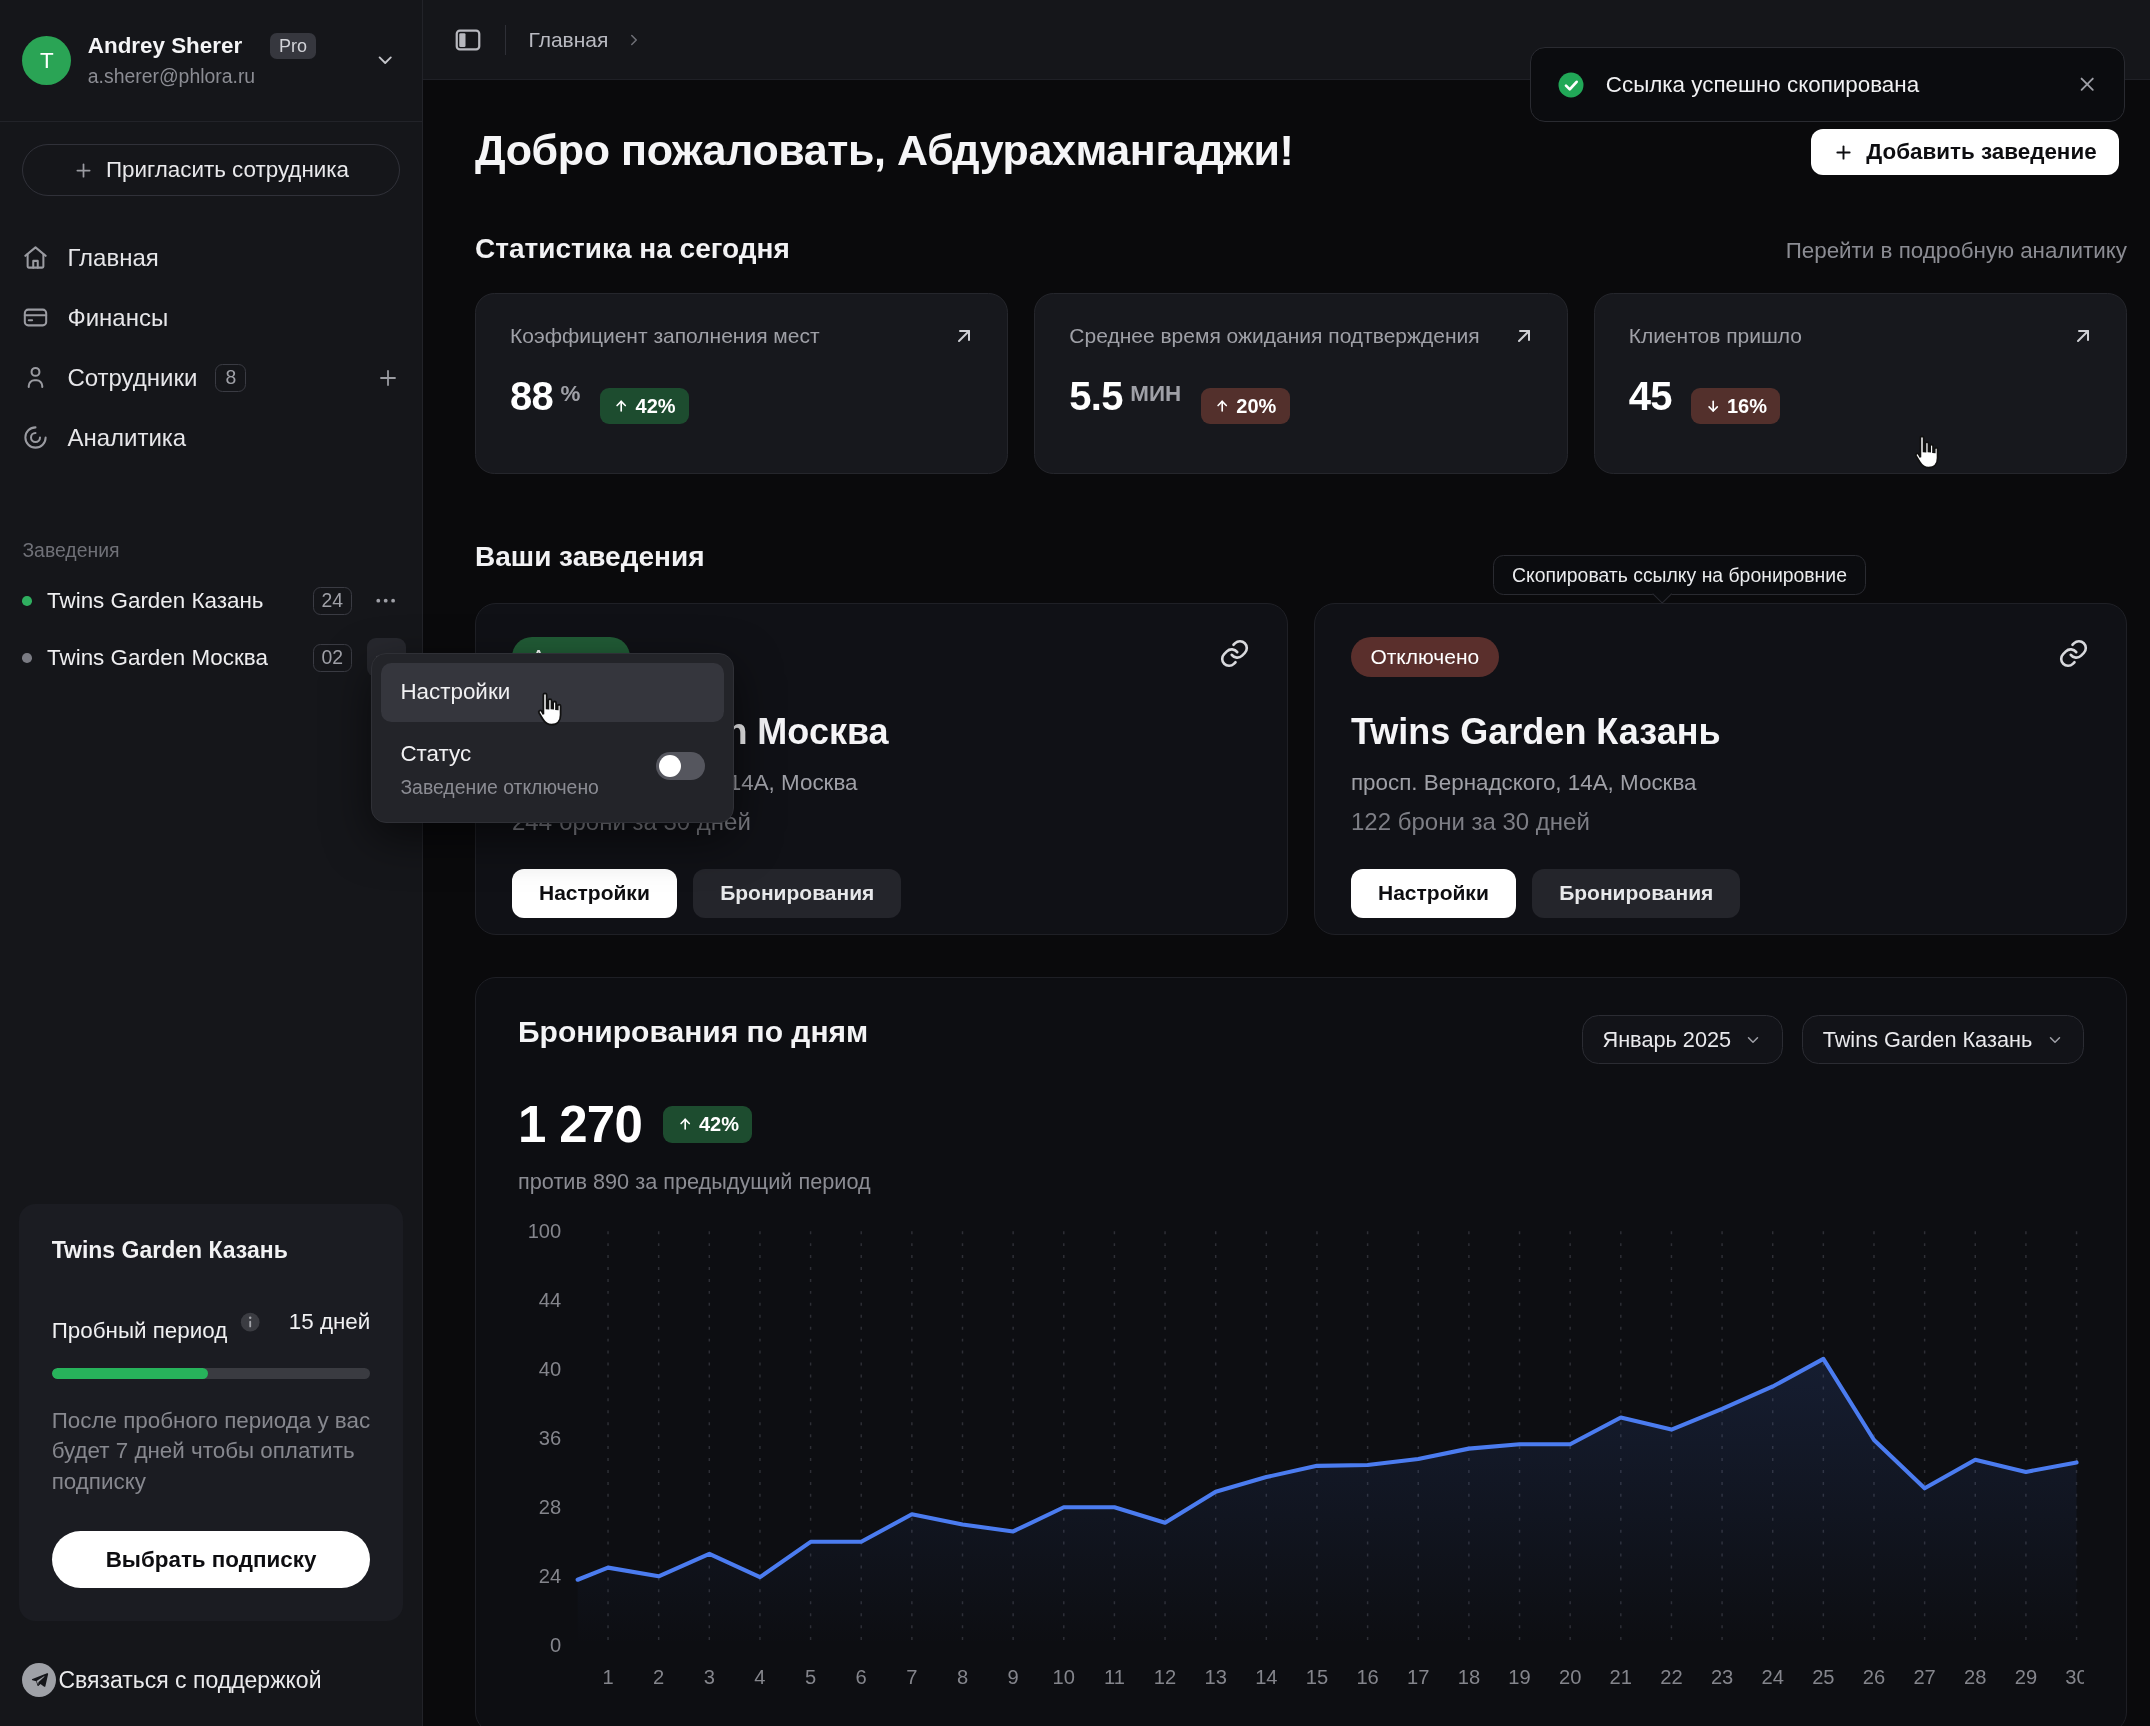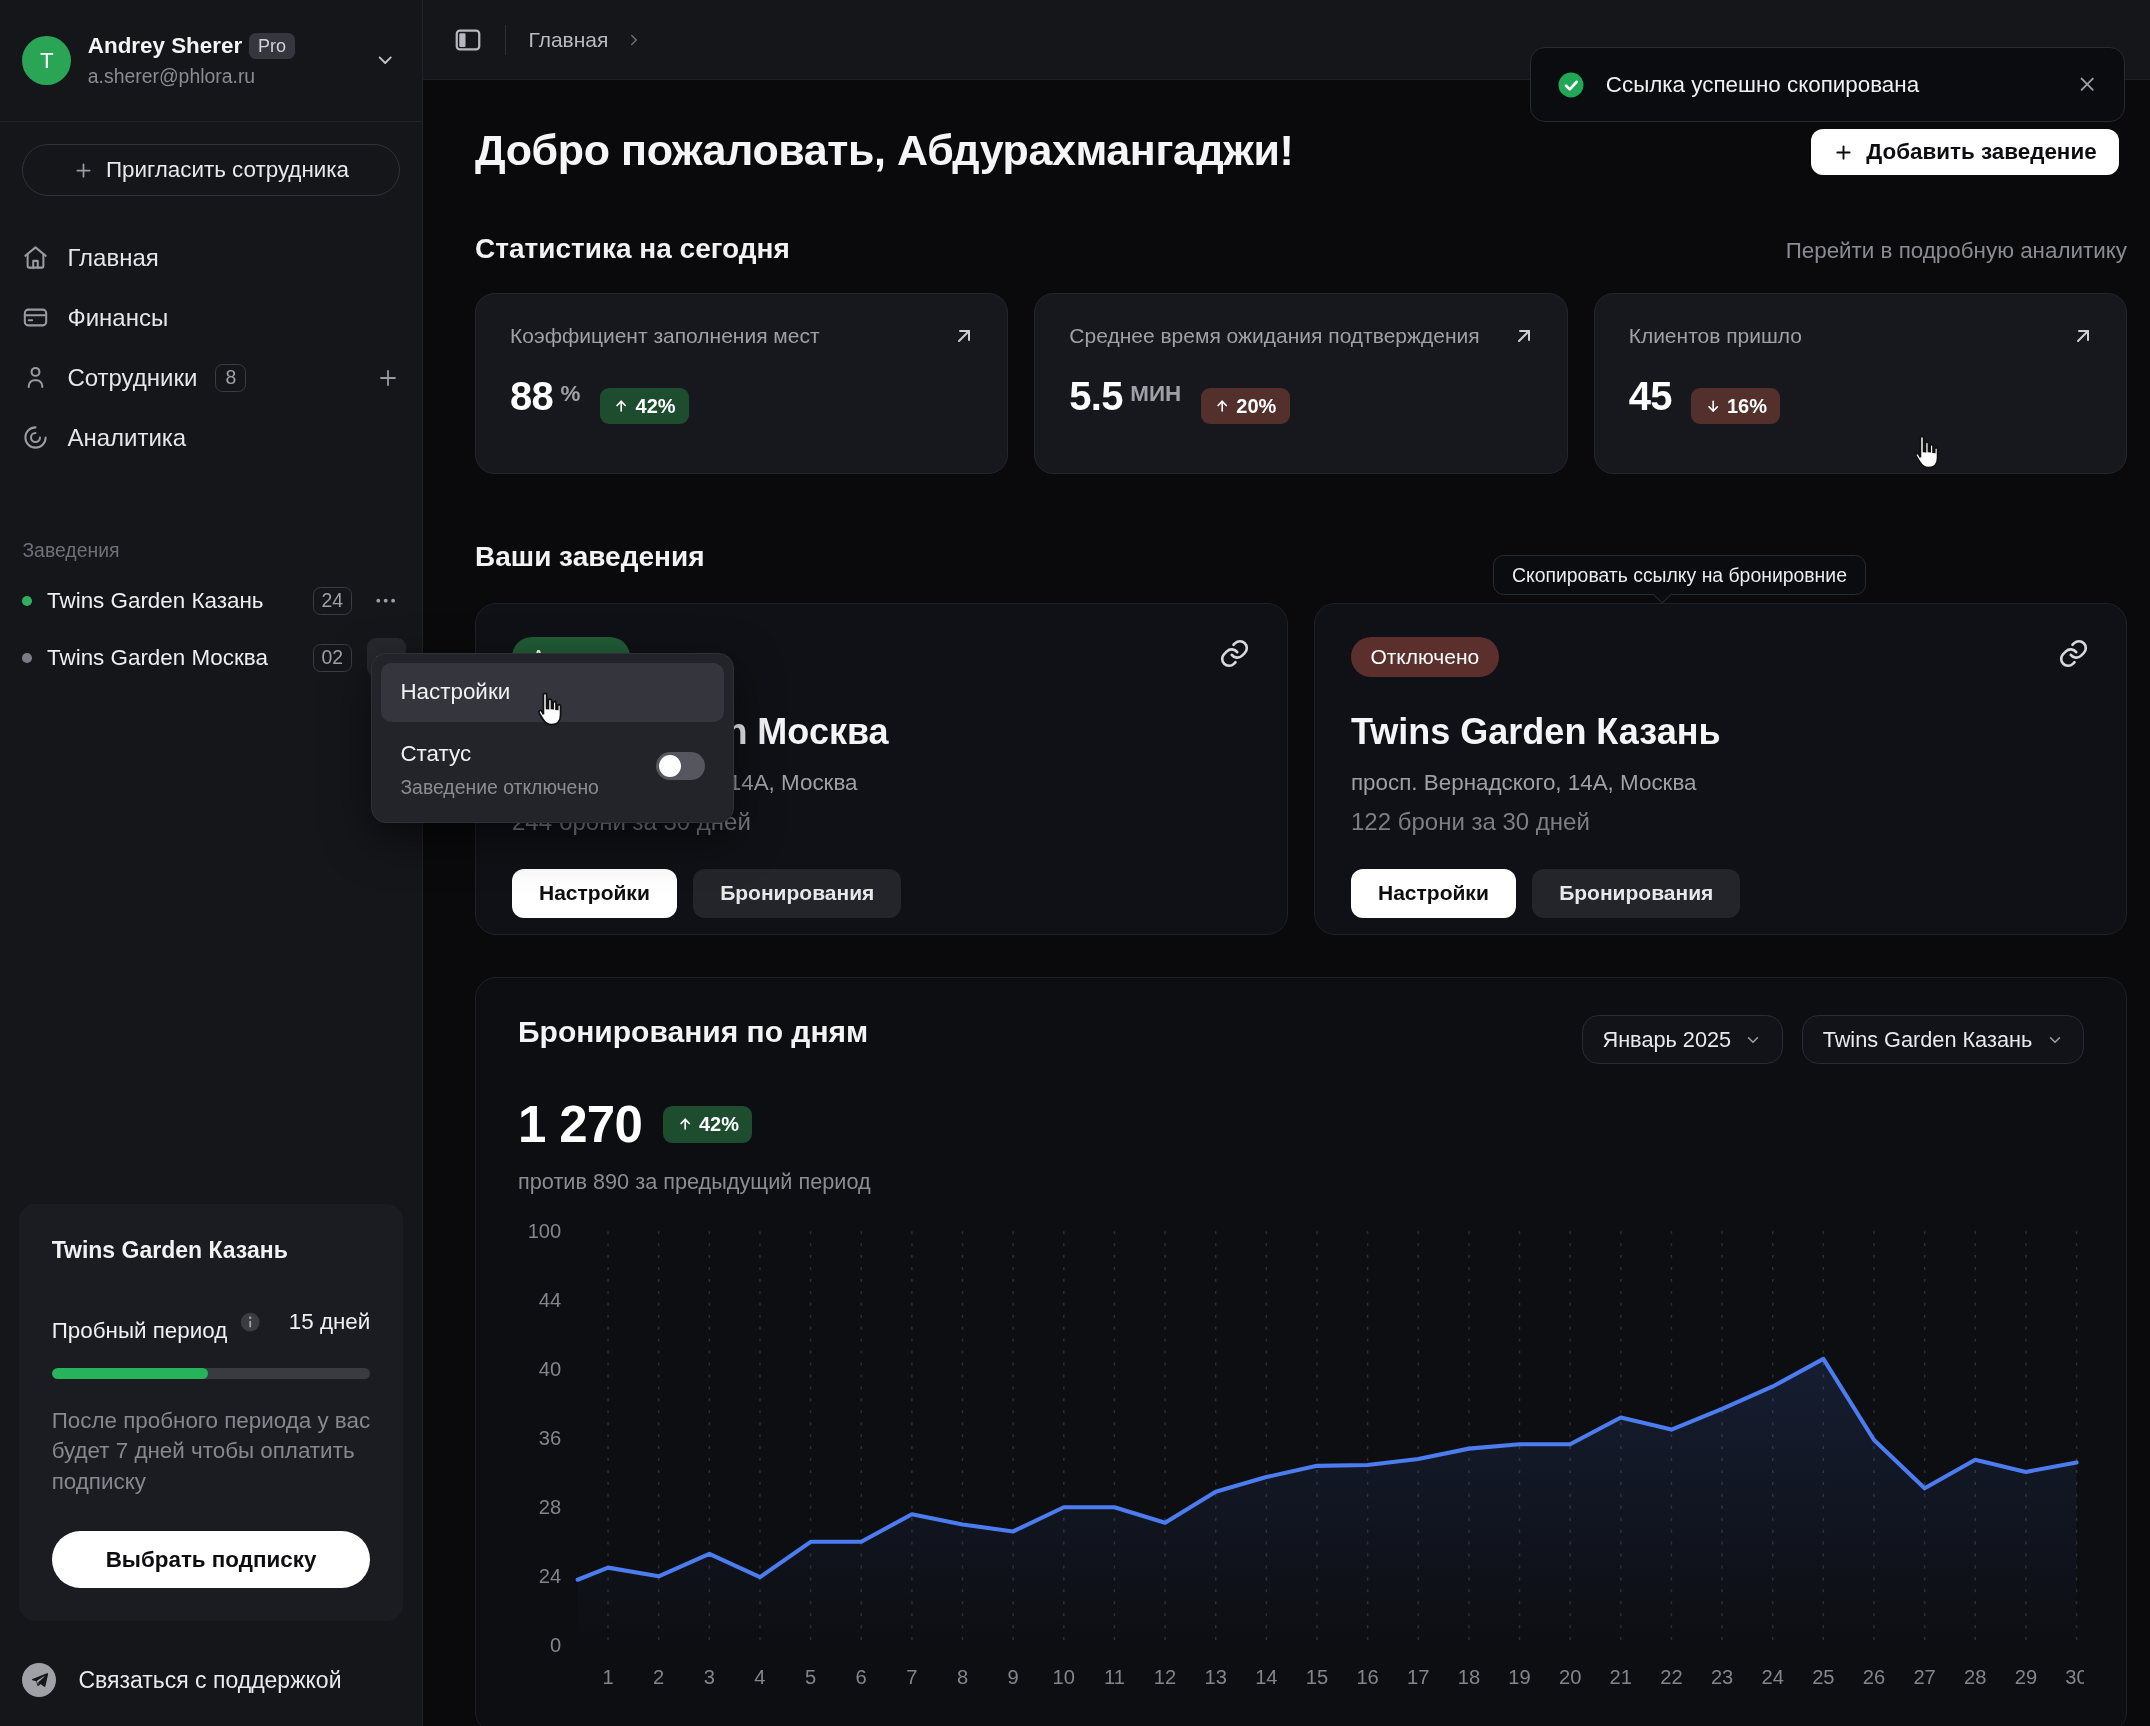--- a/index.html
+++ b/index.html
@@ -8,21 +8,21 @@
   .app { display:flex; width:2151px; height:1727px; position:relative; }
 
   
   .sidebar { width:423px; height:100%; background:#15161a; border-right:0.7px solid #222329;
     display:flex; flex-direction:column; flex-shrink:0; }
   .profile { height:122px; border-bottom:0.7px solid #222329; display:flex; align-items:center;
     padding:0 25.4px 0 22.4px; gap:16.4px; }
   .avatar { width:49px; height:49px; border-radius:50%; background:#2aa455; display:flex;
     align-items:center; justify-content:center; font-size:22.4px; color:#fff; flex-shrink:0; }
   .profile-info { flex:1; min-width:0; }
-  .name-row { display:flex; align-items:center; gap:7px;text-align:center; }
+  .name-row { display:flex; align-items:center; gap:28px;text-align:center; }
   .user-name { font-size:22.4px; font-weight:600; color:#f4f4f6; }
   .plan-badge { background:#36373e; color:#d2d3d8; font-size:18px; padding:2.2px 9px; border-radius:6.7px; }
   .user-email { font-size:19.4px; color:#8b8c93; margin-top:6px; }
   .icon { display:inline-flex; align-items:center; justify-content:center; }
   .invite-btn { margin:22.4px; height:52px; border:0.7px solid #303139; border-radius:30px;
     display:flex; align-items:center; justify-content:center; gap:12px; font-size:22.4px;
     color:#e9e9ec; cursor:pointer; background:transparent; }
   .nav { padding:9px 22.4px 0; }
   .nav-item { height:60px; display:flex; align-items:center; gap:18px; font-size:24px;
     color:#e6e6e9; cursor:pointer; }
@@ -44,21 +44,21 @@
   .trial-venue { font-size:23px; font-weight:600; color:#f2f2f4; }
   .trial-row { display:flex; align-items:center; margin-top:36px; gap:12px; }
   .trial-label { font-size:22.4px; color:#f0f0f2;margin-top:18px; }
   .trial-days { margin-left:auto; font-size:22.4px; color:#f0f0f2; }
   .progress { margin-top:24px; height:10.5px; border-radius:6px; background:#3a3b41; overflow:hidden; }
   .progress-fill { height:100%; border-radius:6px; background:#27b35b; }
   .trial-desc { margin-top:27px; font-size:22.4px; line-height:1.38; color:#87888f; }
   .trial-cta { margin-top:33px; width:100%; height:57px; border:none; border-radius:31px;
     background:#ffffff; color:#0d0d10; font-size:22.4px; font-weight:600; cursor:pointer;
     font-family:inherit; }
-  .support-row { padding:25.4px 22.4px 30px; display:flex; align-items:center; gap:22px; cursor:pointer; }
+  .support-row { padding:25.4px 22.4px 30px; display:flex; align-items:center; gap:2px; cursor:pointer; }
   .support-circle { width:34px; height:34px; border-radius:50%; background:#9fa1a7; display:flex;
     align-items:center; justify-content:center; }
   .support-text { font-size:23px; color:#eaeaec; }
 
   
   .main { flex:1; display:flex; flex-direction:column; position:relative; background:#0a0a0c; }
   .topbar { height:80px; background:#15161a; border-bottom:0.7px solid #1f2026; display:flex;
     align-items:center; padding:0 30px; flex-shrink:0; }
   .tb-divider { width:0.7px; height:30px; background:#2e2f36; margin:0 22.4px; }
   .crumb { font-size:21px; color:#b9bac1; display:flex; align-items:center; gap:16.4px; cursor:pointer; }

